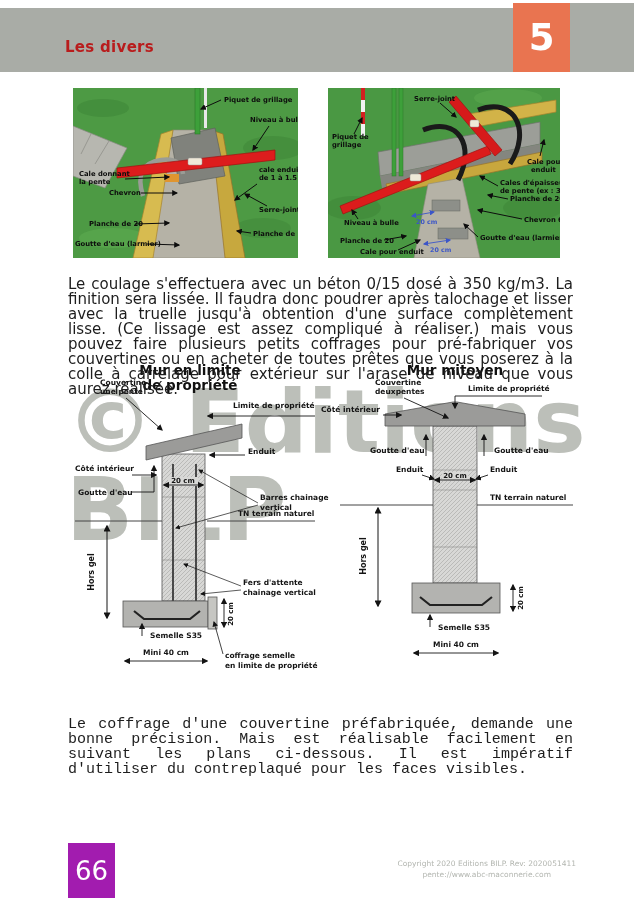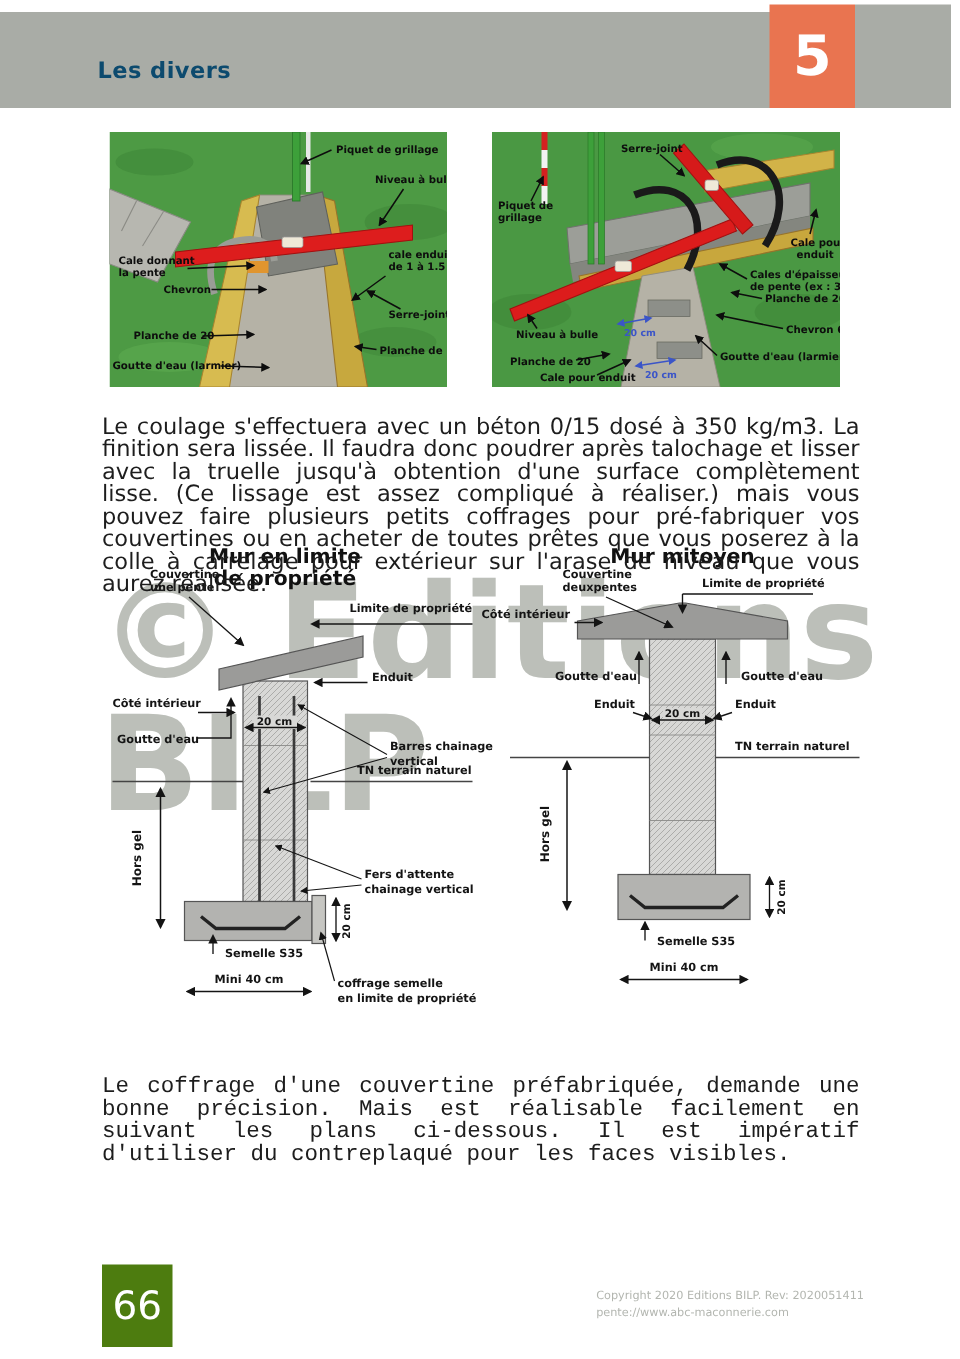--- a/index.html
+++ b/index.html
@@ -3,35 +3,35 @@
 <meta charset="utf-8">
 <style>
   html,body{margin:0;padding:0;background:#ffffff;}
   .page{position:relative;width:640px;height:906px;background:#ffffff;overflow:hidden;
         font-family:"DejaVu Sans","Liberation Sans",sans-serif;}
   
   .band{position:absolute;left:0;top:8px;width:634px;height:64px;background:#a9aca6;}
   .band-right{position:absolute;left:570px;top:3px;width:64px;height:69px;background:#a9aca6;}
   .chapter-box{position:absolute;left:513px;top:3px;width:57px;height:69px;background:#e97450;
         color:#fff;font-size:37px;font-weight:bold;display:flex;align-items:center;justify-content:center;}
-  .page-title{position:absolute;left:65px;top:38px;color:#0c4a6e;font-weight:bold;font-size:15px;letter-spacing:.3px;}
+  .page-title{position:absolute;left:65px;top:38px;color:#b91c1c;font-weight:bold;font-size:15px;letter-spacing:.3px;}
   
   .photo{position:absolute;display:block;}
   
   .para{position:absolute;left:68px;width:505px;font-size:15px;line-height:15px;color:#1d1d1d;
         text-align:justify;z-index:3;}
   
   .watermark{position:absolute;left:66px;top:352px;z-index:1;font-weight:bold;font-size:88px;line-height:88px;
         color:#bcbfb9;white-space:nowrap;pointer-events:none;margin-top:26px;}
   
   .diagram{position:absolute;left:70px;top:358px;z-index:2;}
   
-  .pagenum-box{position:absolute;left:68px;top:843px;width:47px;height:55px;background:#4d7c0f;color:#ffffff;
+  .pagenum-box{position:absolute;left:68px;top:843px;width:47px;height:55px;background:#a21caf;color:#ffffff;
         font-size:26px;display:flex;align-items:center;justify-content:center;}
-  .copyright{position:absolute;right:64px;top:859px;text-align:left;font-size:7.5px;line-height:10.5px;color:#b3b6b0;}
+  .copyright{position:absolute;right:64px;top:859px;text-align:center;font-size:7.5px;line-height:10.5px;color:#b3b6b0;}
   svg text{font-family:"DejaVu Sans","Liberation Sans",sans-serif;}
   .plbl{font-size:6.8px;font-weight:600;fill:#0d0d0d;}
   .blbl{font-size:6.3px;font-weight:bold;fill:#3b55c8;}
   .dlbl{font-size:7.5px;font-weight:bold;fill:#141414;}
   .dtitle{font-size:13.5px;font-weight:bold;fill:#111;}
   .dim{font-size:7px;font-weight:bold;fill:#141414;}
 </style>
 </head>
 <body>
 

